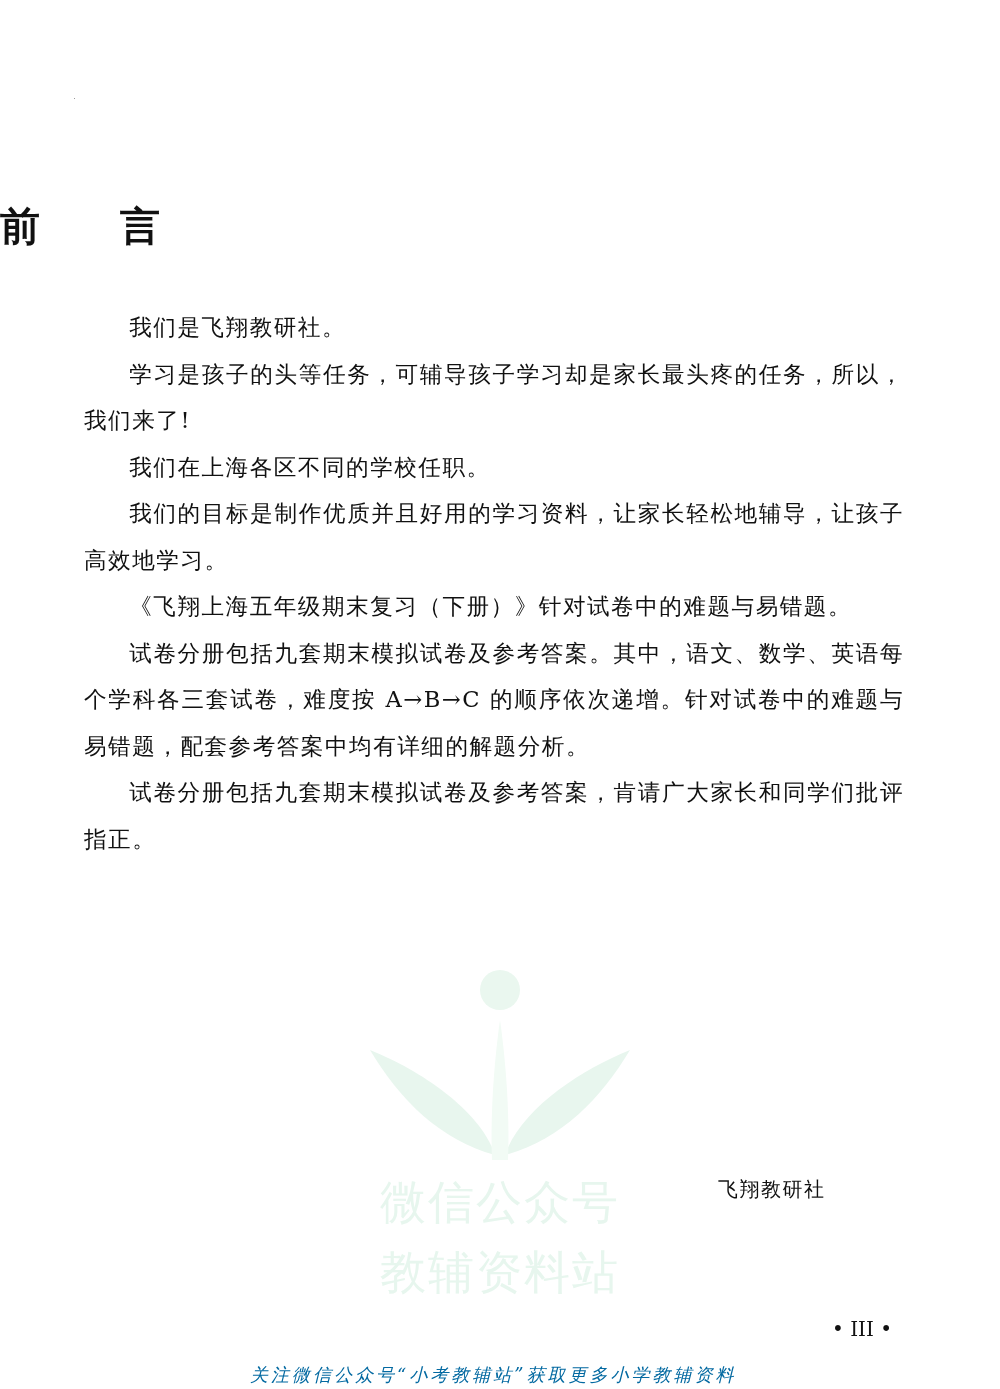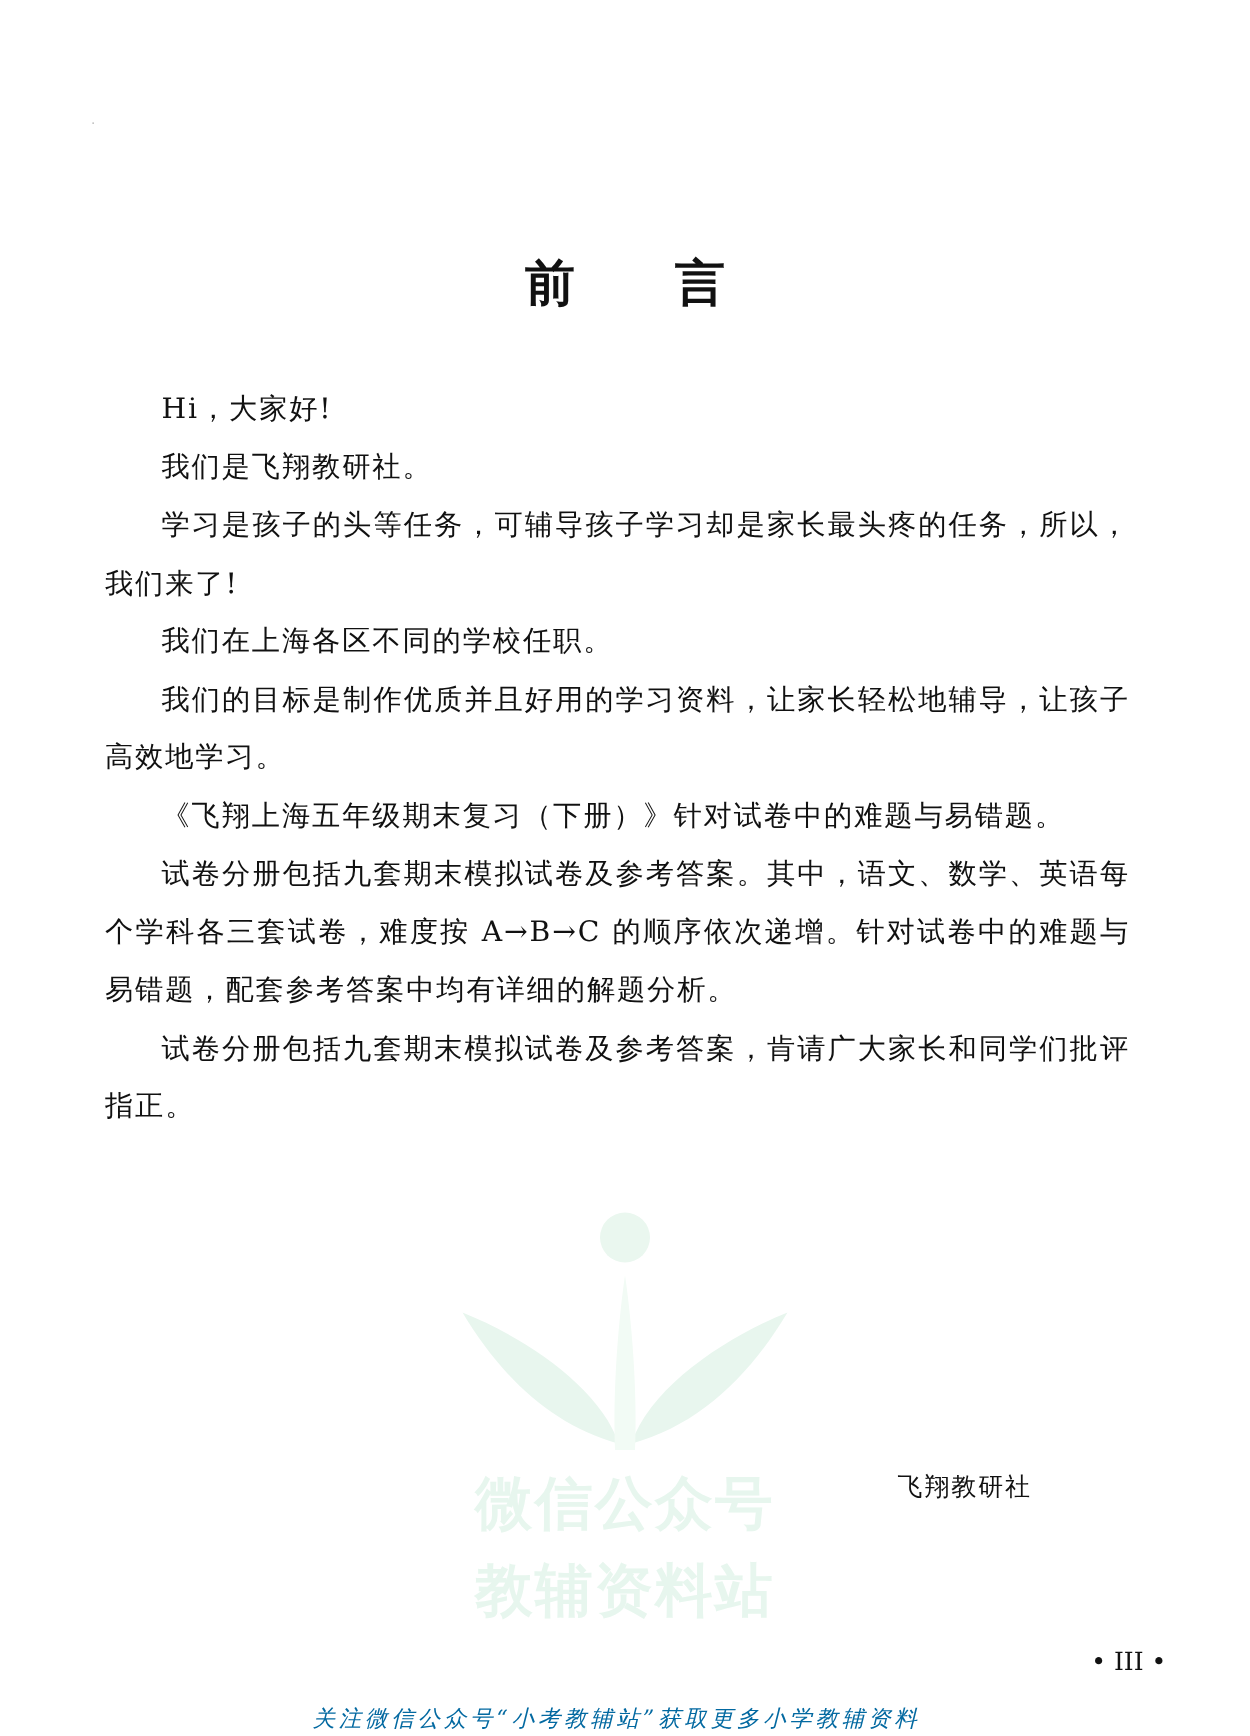--- a/index.html
+++ b/index.html
@@ -29,33 +29,32 @@
       height: 340px;
       pointer-events: none;
       z-index: 0;
     }
     .wm-text {
       position: absolute;
       left: 0;
       width: 340px;
       text-align: center;
       font-family: "DejaVu Sans", "Liberation Sans", sans-serif;
-      font-weight: bold;
+      font-weight: normal;
       font-size: 46px;
       letter-spacing: 2px;
       color: #e7f6ee;
     }
     .wm-text.line1 { top: 212px; }
     .wm-text.line2 { top: 282px; }
     .title {
       position: absolute;
       top: 172px;
       left: 0;
       width: 1000px;
-      text-align: center;
       font-family: "DejaVu Sans", "Liberation Sans", sans-serif;
       font-weight: bold;
       font-size: 40px;
       letter-spacing: 0;
       z-index: 1;
     }
     .title span { display: inline-block; }
     .title .gap { width: 80px; }
     .body-text {
       position: absolute;
@@ -79,21 +78,20 @@
       font-size: 20px;
       letter-spacing: 1.5px;
       z-index: 1;
     }
     .page-number {
       position: absolute;
       top: 1317px;
       left: 832px;
       font-size: 20px;
       z-index: 1;
-      margin-left: 41px;
     }
     .footer-note {
       position: absolute;
       top: 1363px;
       left: 250px;
       font-size: 18px;
       letter-spacing: 3px;
       color: #0369a1;
       font-style: italic;
       z-index: 1;
@@ -122,21 +120,20 @@
     </svg>
     <div class="wm-text line1">微信公众号</div>
     <div class="wm-text line2">教辅资料站</div>
   </div>
 
   <h1 class="title">
     <span>前</span><span class="gap"></span><span>言</span>
   </h1>
 
   <div class="body-text">
-    <p>Hi，大家好!</p>
     <p>我们是飞翔教研社。</p>
     <p>学习是孩子的头等任务，可辅导孩子学习却是家长最头疼的任务，所以，我们来了!</p>
     <p>我们在上海各区不同的学校任职。</p>
     <p>我们的目标是制作优质并且好用的学习资料，让家长轻松地辅导，让孩子高效地学习。</p>
     <p>《飞翔上海五年级期末复习（下册）》针对试卷中的难题与易错题。</p>
     <p>试卷分册包括九套期末模拟试卷及参考答案。其中，语文、数学、英语每个学科各三套试卷，难度按 A→B→C 的顺序依次递增。针对试卷中的难题与易错题，配套参考答案中均有详细的解题分析。</p>
     <p>试卷分册包括九套期末模拟试卷及参考答案，肯请广大家长和同学们批评指正。</p>
   </div>
 
   <div class="signature">飞翔教研社</div>

